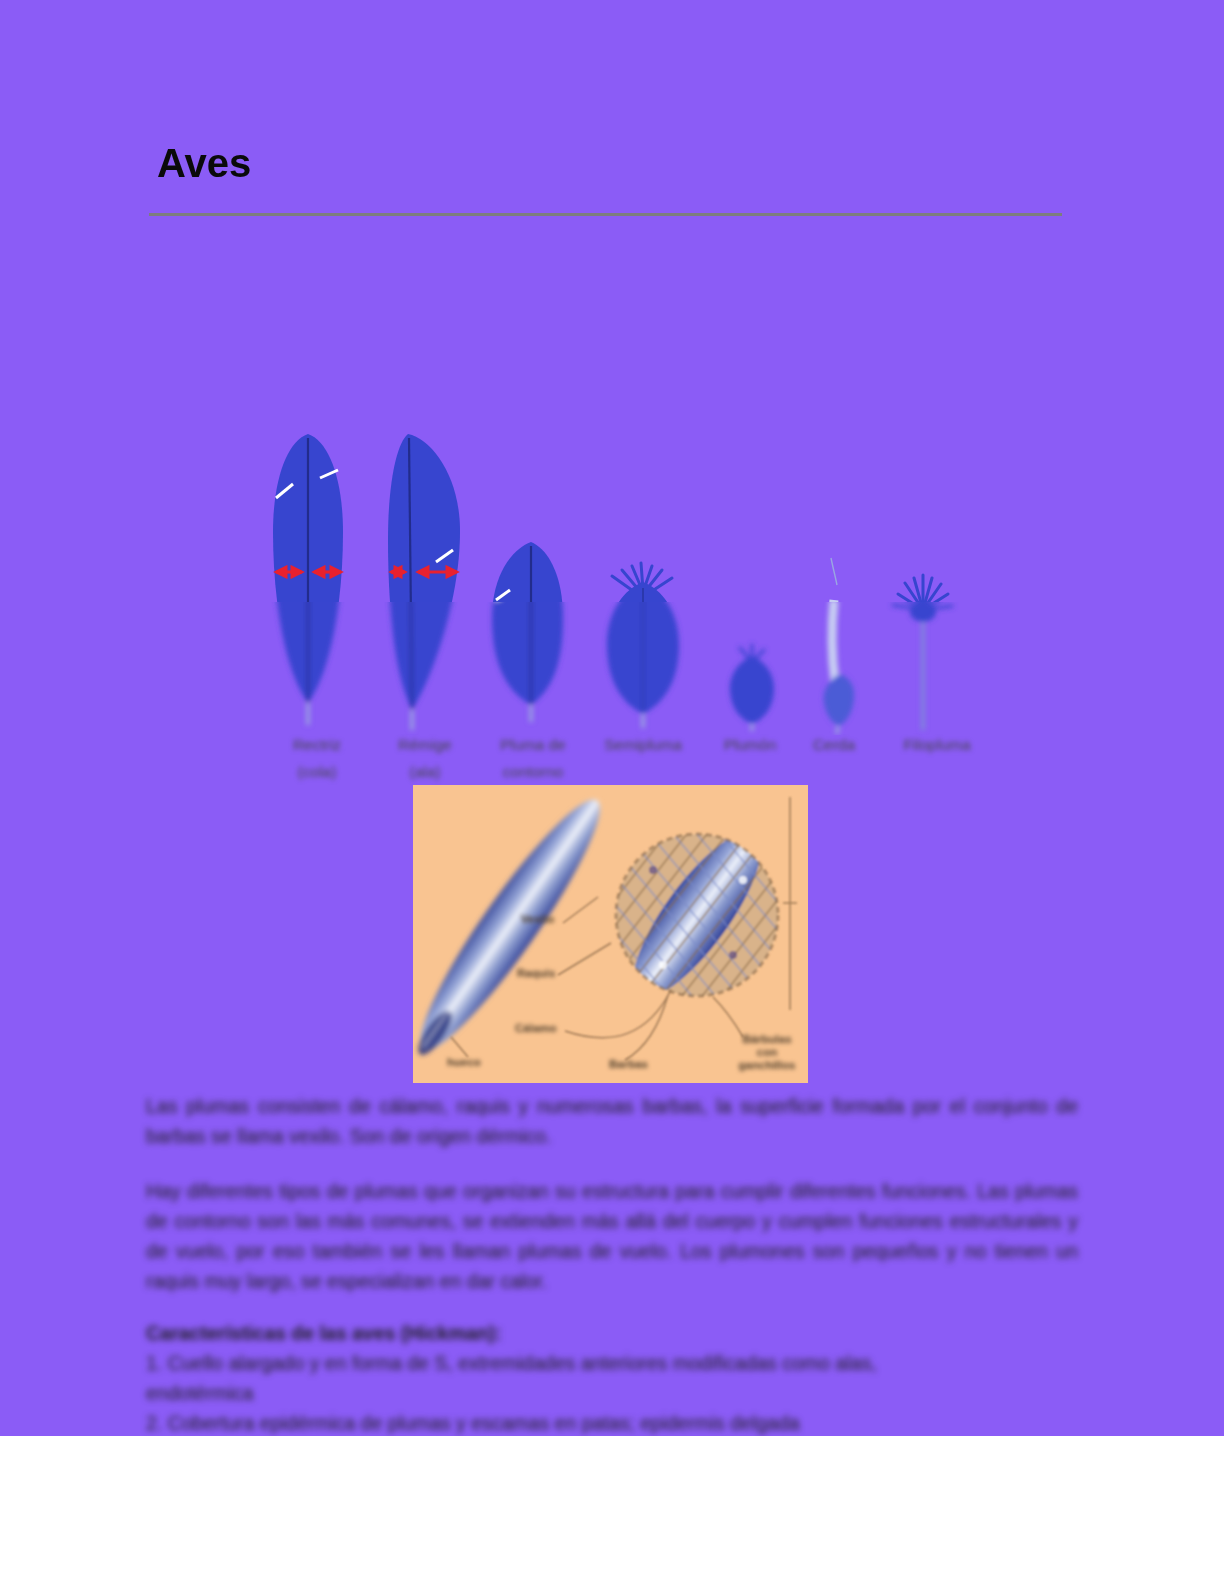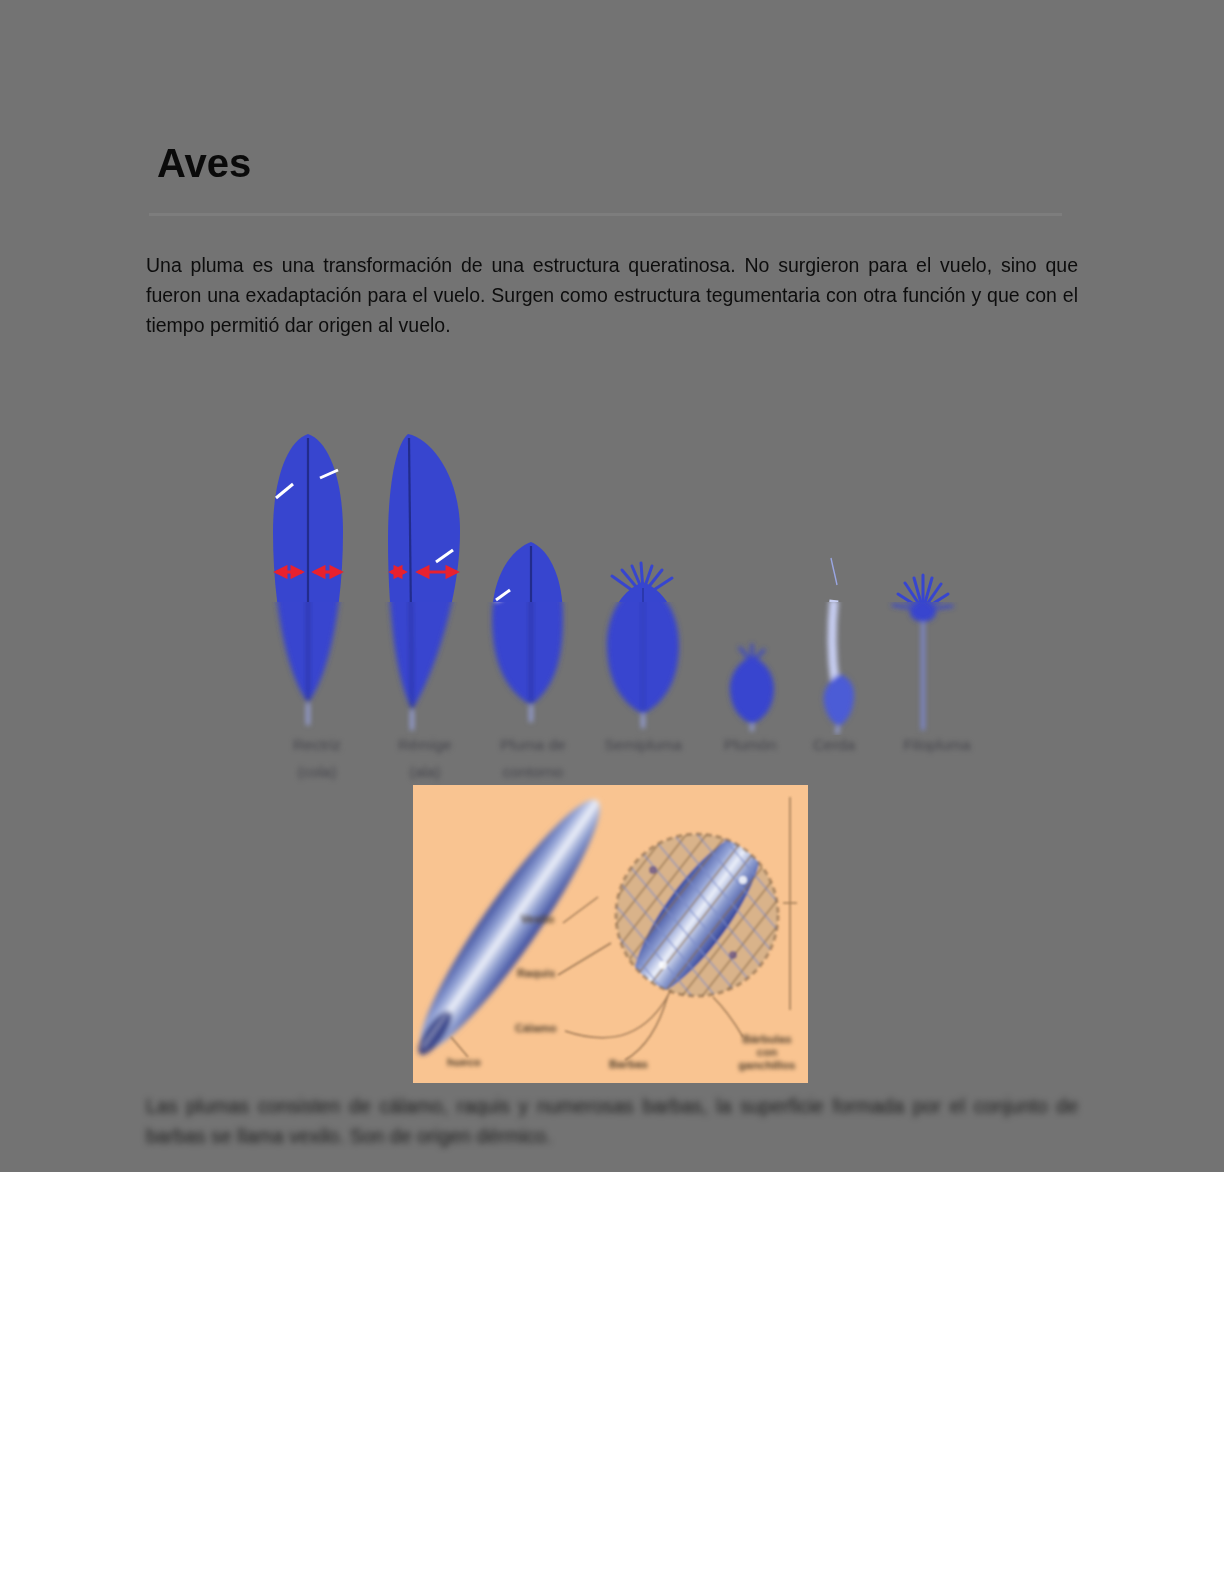--- a/index.html
+++ b/index.html
@@ -4,21 +4,21 @@
 <style>
   :root{
     --feather-blue:#3745cf;
     --shaft-blue:#222c8c;
     --arrow-red:#e8212f;
     --diagram-bg:#f9c491;
   }
   *{margin:0;padding:0;box-sizing:border-box;}
   html,body{background:#fff;}
   body{font-family:"Liberation Sans", sans-serif;}
-  .page{position:relative;width:1224px;height:1172px;background:#737373;overflow:hidden;}
+  .page{position:relative;width:1224px;height:1436px;background:#8b5cf6;overflow:hidden;}
 
   .title{position:absolute;left:157px;top:139px;font-size:40px;font-weight:bold;color:#0a0a0a;line-height:1.2;}
   .rule{position:absolute;left:149px;top:213px;width:913px;height:3px;background:#7d7d7d;}
   .intro{position:absolute;left:146px;top:250px;width:932px;font-size:19.5px;line-height:30px;color:#0d0d0d;text-align:justify;}
   .plumas{position:absolute;left:146px;top:370px;width:932px;font-size:19.5px;line-height:30px;color:#0d0d0d;}
 
   .feather-figure{position:absolute;left:260px;top:430px;width:730px;height:365px;}
   .feather-figure svg{position:absolute;left:0;top:0;}
   .fl{position:absolute;top:301px;width:120px;text-align:center;font-size:15.5px;line-height:27px;color:#45454c;filter:blur(2.7px);}
   .fl span{display:block;}
@@ -47,21 +47,20 @@
   .notch{stroke:#ffffff;stroke-width:3;fill:none;}
   .fringe{stroke:var(--feather-blue);stroke-width:3;stroke-linecap:round;fill:none;}
 </style>
 </head>
 <body>
 
 <div class="page">
 
   <h1 class="title">Aves</h1>
   <div class="rule"></div>
-  <p class="intro">Una pluma es una transformación de una estructura queratinosa. No surgieron para el vuelo, sino que fueron una exadaptación para el vuelo. Surgen como estructura tegumentaria con otra función y que con el tiempo permitió dar origen al vuelo.</p>
 
   <div class="feather-figure">
     <svg width="730" height="305" viewBox="0 0 730 305">
       <defs>
         <marker id="ah" viewBox="0 0 10 10" refX="8" refY="5" markerWidth="4.5" markerHeight="4.5" orient="auto-start-reverse">
           <path d="M0,0 L10,5 L0,10 Z" fill="#e8212f"></path>
         </marker>
         <clipPath id="clipTop">
             <rect x="0" y="0" width="730" height="172"></rect>
           </clipPath>

